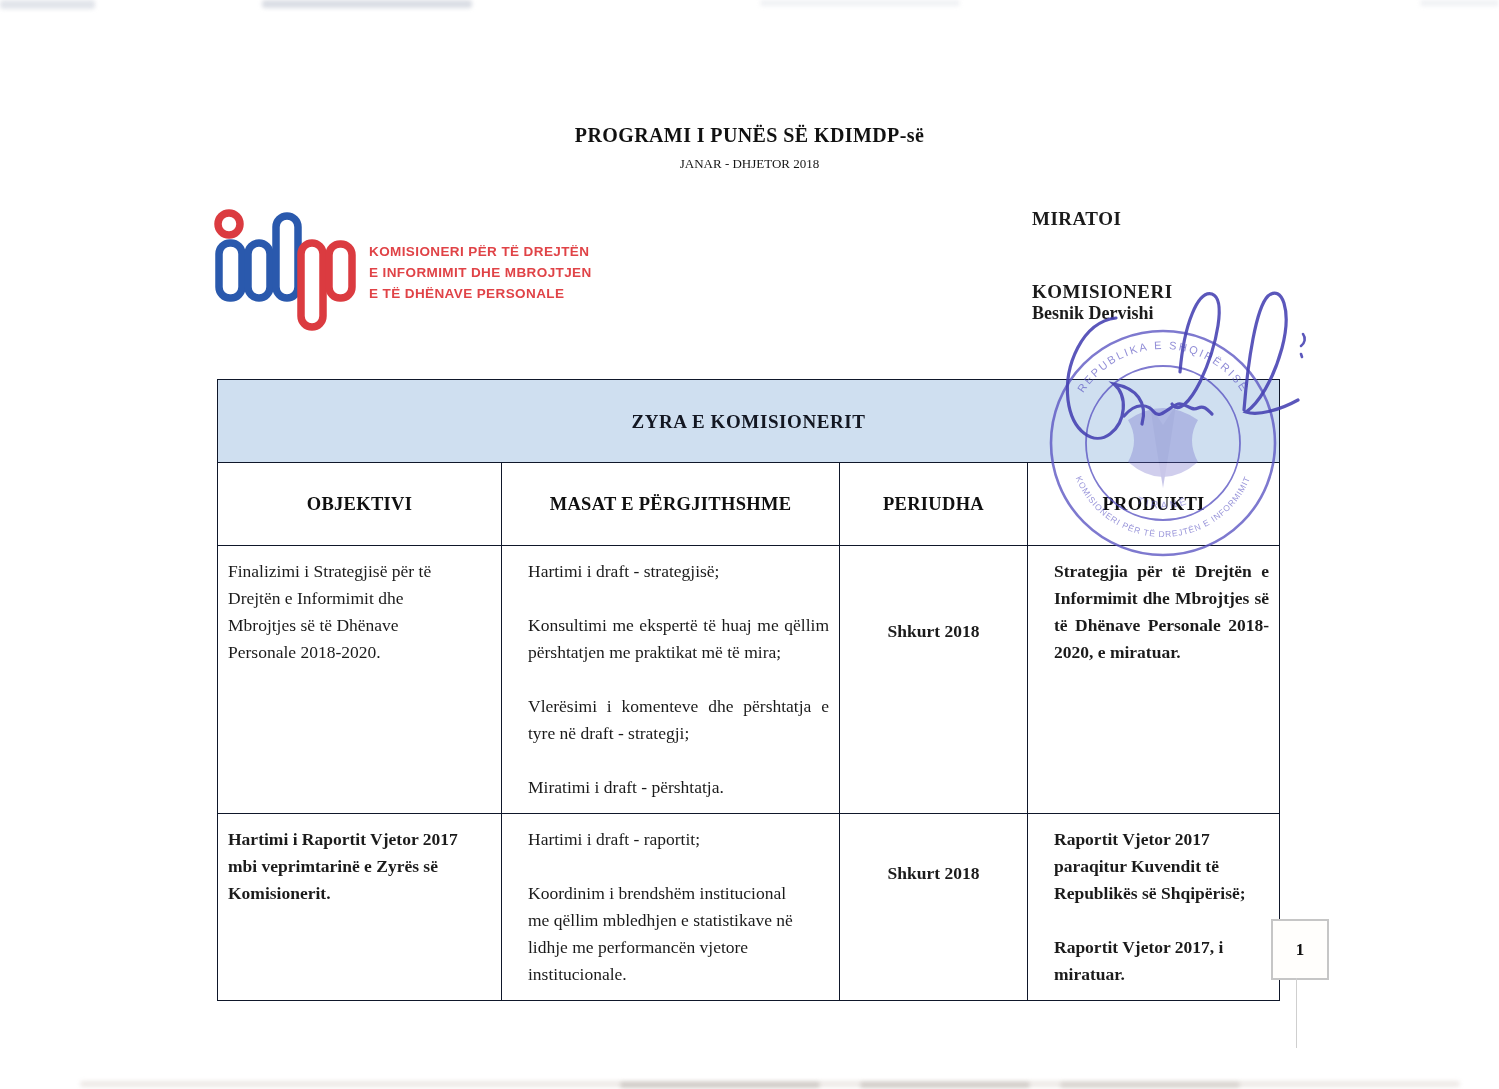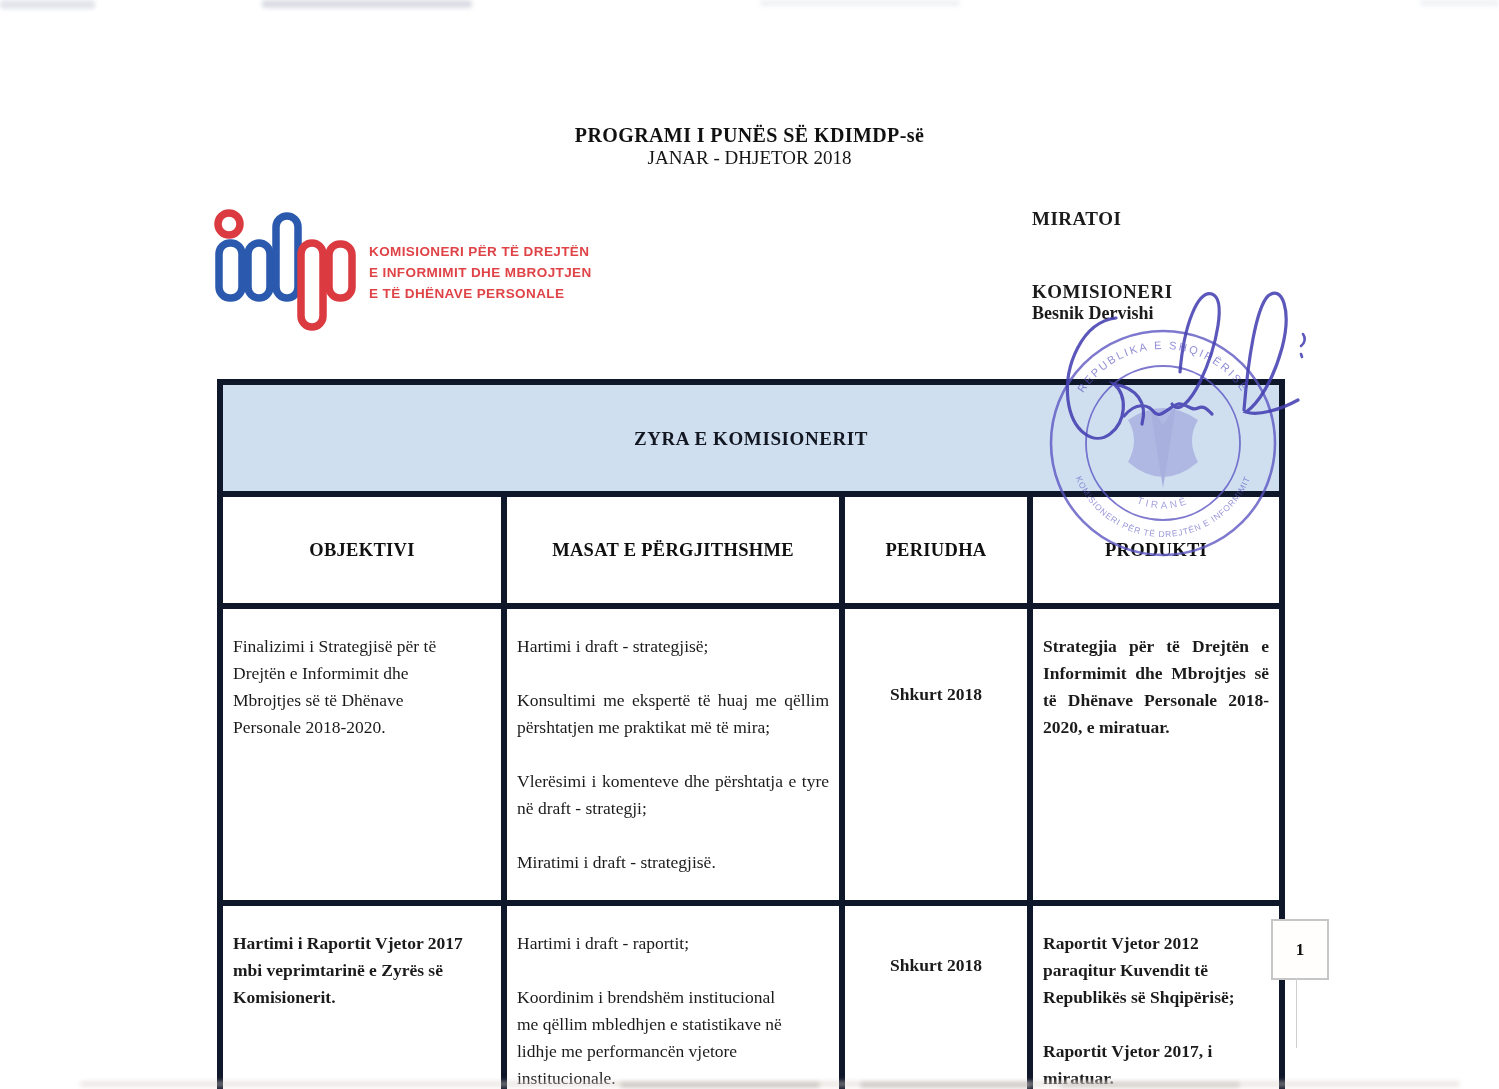--- a/index.html
+++ b/index.html
@@ -3,43 +3,43 @@
 <meta charset="utf-8">
 <style>
   html,body{margin:0;padding:0;background:#9a9a9a;}
   .page{
     position:relative;width:1499px;height:1089px;background:#ffffff;
     overflow:hidden;font-family:"Liberation Serif",serif;color:#1b1b1b;text-decoration:underline;
   }
   
   .title-block{position:absolute;top:124px;left:0;width:100%;text-align:center;}
   .doc-title{font-size:20px;font-weight:bold;letter-spacing:.4px;color:#111;}
-  .doc-subtitle{font-size:19px;color:#151515;}
+  .doc-subtitle{font-size:13px;margin-top:9px;color:#151515;}
   
   .logo-svg{position:absolute;left:208px;top:203px;}
   .logo-text{
     position:absolute;left:369px;top:241px;font-family:"Liberation Sans",sans-serif;
     font-size:13.5px;font-weight:bold;line-height:21px;letter-spacing:.4px;color:#e04347;
   }
   
   .approval{position:absolute;left:1032px;top:208px;width:300px;}
   .approval .heading{font-size:19px;font-weight:bold;letter-spacing:.5px;}
   .approval .role{font-size:19px;font-weight:bold;letter-spacing:.5px;margin-top:51px;}
   .approval .signer{font-size:18px;font-weight:bold;}
   
   .main-table{
     position:absolute;left:217px;top:379px;border-collapse:collapse;table-layout:fixed;
     width:1062px;font-size:17.5px;line-height:27px;
   }
-  .main-table td,.main-table th{border:6px solid #0f172a;vertical-align:top;padding:24px 10px;overflow:hidden;}
+  .main-table td,.main-table th{border:1px solid #0f172a;vertical-align:top;padding:12px 10px;overflow:hidden;}
   .section-band{background:#cfdff0;text-align:center;vertical-align:middle !important;
     font-size:19px;font-weight:bold;letter-spacing:.6px;color:#131722;height:58px;}
   .col-head{vertical-align:middle !important;text-align:center;font-size:18.5px;
     font-weight:bold;letter-spacing:.3px;height:58px;color:#101010;}
-  .cell p{margin:0 0 27px 0;}
+  .cell p{margin:0 0 27px 16px;}
   .cell p:last-child{margin-bottom:0;}
   .justify{text-align:justify;}
   .preline{white-space:pre-line;margin-top:19px;}
   .periudha-cell{text-align:center;font-weight:bold;}
   .pt-r1{padding-top:72px !important;}
   .pt-r2{padding-top:46px !important;}
   .bold-cell{font-weight:bold;}
   
   .overlay-svg{position:absolute;left:0;top:0;pointer-events:none;z-index:6;}
   
@@ -108,41 +108,41 @@
       </tr>
       <tr style="height:232px;">
         <td class="cell preline">Finalizimi i Strategjisë për të
 Drejtën e Informimit dhe
 Mbrojtjes së të Dhënave
 Personale 2018-2020.</td>
         <td class="cell">
           <p>Hartimi i draft - strategjisë;</p>
           <p class="justify">Konsultimi me ekspertë të huaj me qëllim përshtatjen me praktikat më të mira;</p>
           <p class="justify">Vlerësimi i komenteve dhe përshtatja e tyre në draft - strategji;</p>
-          <p>Miratimi i draft - strategjisë.</p>
+          <p>Miratimi i draft - përshtatja.</p>
         </td>
         <td class="cell periudha-cell pt-r1">Shkurt 2018</td>
         <td class="cell bold-cell">
           <p class="justify">Strategjia për të Drejtën e Informimit dhe Mbrojtjes së të Dhënave Personale 2018-2020, e miratuar.</p>
         </td>
       </tr>
       <tr style="height:160px;">
         <td class="cell preline bold-cell">Hartimi i Raportit Vjetor 2017
 mbi veprimtarinë e Zyrës së
 Komisionerit.</td>
         <td class="cell">
           <p>Hartimi i draft - raportit;</p>
           <p class="preline">Koordinim i brendshëm institucional
 me qëllim mbledhjen e statistikave në
 lidhje me performancën vjetore
 institucionale.</p>
         </td>
         <td class="cell periudha-cell pt-r2">Shkurt 2018</td>
         <td class="cell bold-cell">
-          <p class="preline">Raportit Vjetor 2012
+          <p class="preline">Raportit Vjetor 2017
 paraqitur Kuvendit të
 Republikës së Shqipërisë;</p>
           <p class="preline">Raportit Vjetor 2017, i
 miratuar.</p>
         </td>
       </tr>
     </tbody>
   </table>
 
   <svg class="overlay-svg" width="1499" height="1089" viewBox="0 0 1499 1089">

